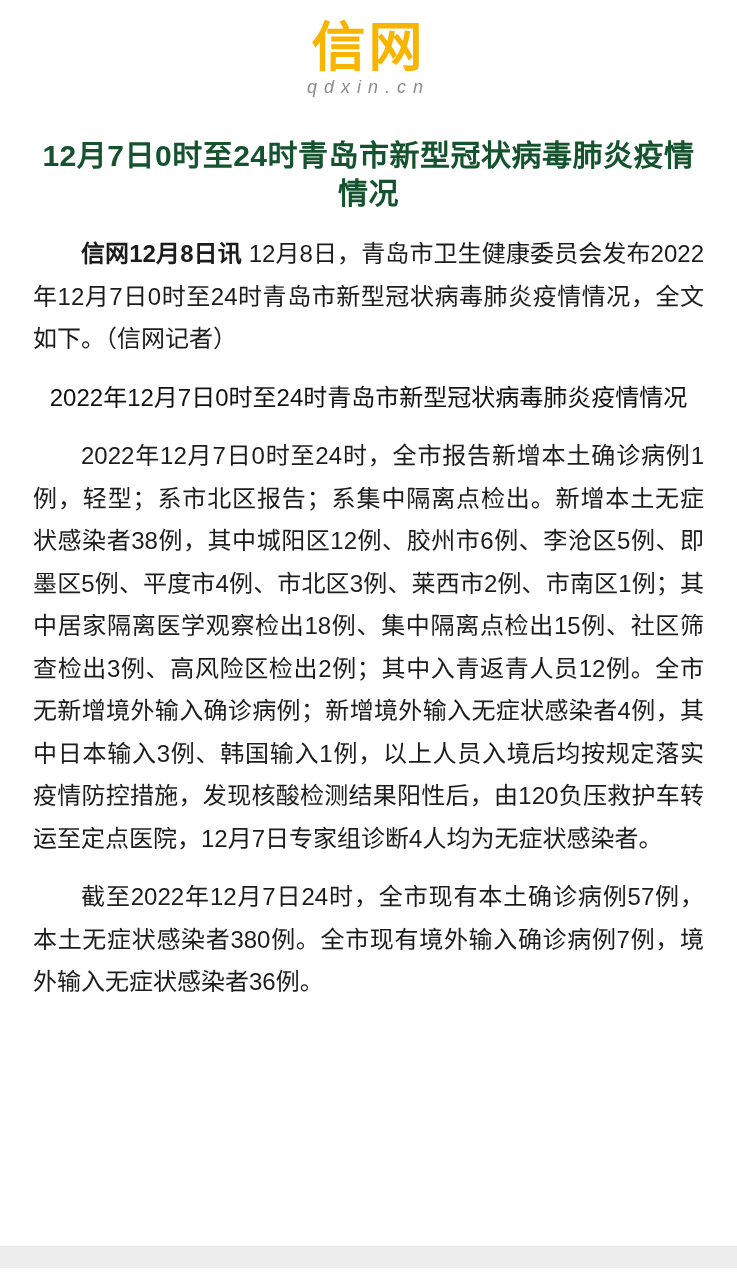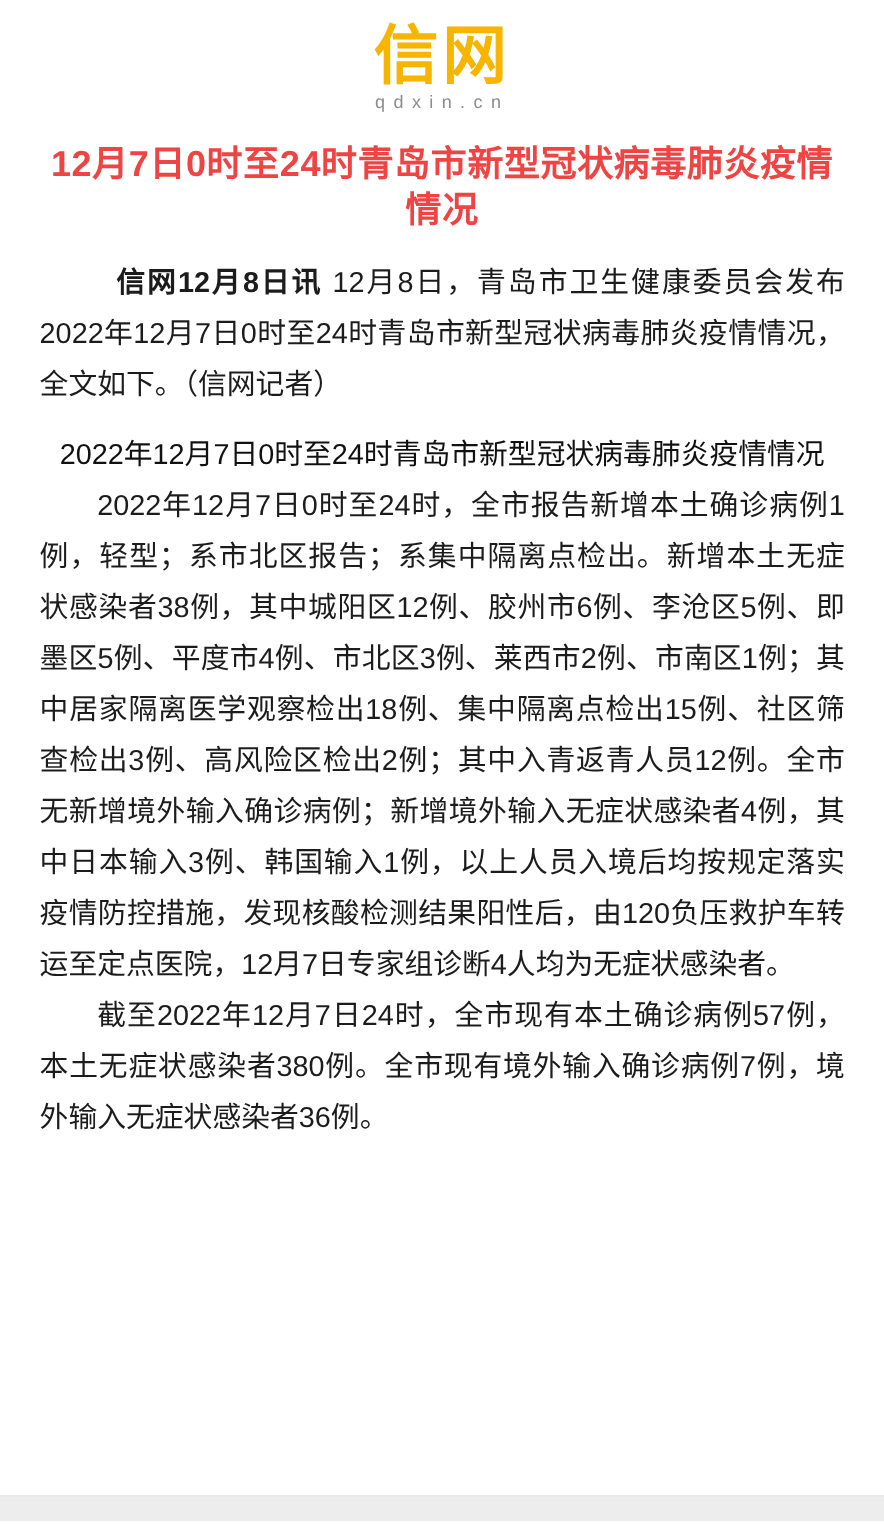--- a/index.html
+++ b/index.html
@@ -16,42 +16,44 @@
   .logo-text {
     display: inline-block;
     font-size: 54px;
     line-height: 1;
     font-weight: 800;
     letter-spacing: 3px;
     color: var(--accent, #F7B500);
   }
   .logo-domain {
     margin-top: 3px;
-    font-size: 15px;
+    font-size: 18px;
     letter-spacing: 7px;
     color: var(--domain-gray, #8C8C8C);
+    font-style: italic;
   }
   .content { padding: 0 33px; color: #1c1c1c; }
   .title {
-    margin-top: 25px;
+    margin-top: 39px;
     font-size: 30px;
     line-height: 1.25;
     font-weight: 700;
     text-align: center;
-    color: #ef4444;
+    color: #14532d;
     letter-spacing: 0.5px;
   }
   .para {
+    margin-top: 16px;
     font-size: 24px;
     line-height: 42.5px;
     text-align: justify;
     text-indent: 2em;
   }
   .para.intro { margin-top: 21px; }
-  .para .lead-bold { font-weight: 700; margin-left: 16px; }
+  .para .lead-bold { font-weight: 700; }
   .subtitle {
     margin-top: 16px;
     font-size: 24px;
     line-height: 42.5px;
     font-weight: 400;
     text-align: center;
     text-indent: 0;
     color: #111111;
   }
   .footer-strip {

